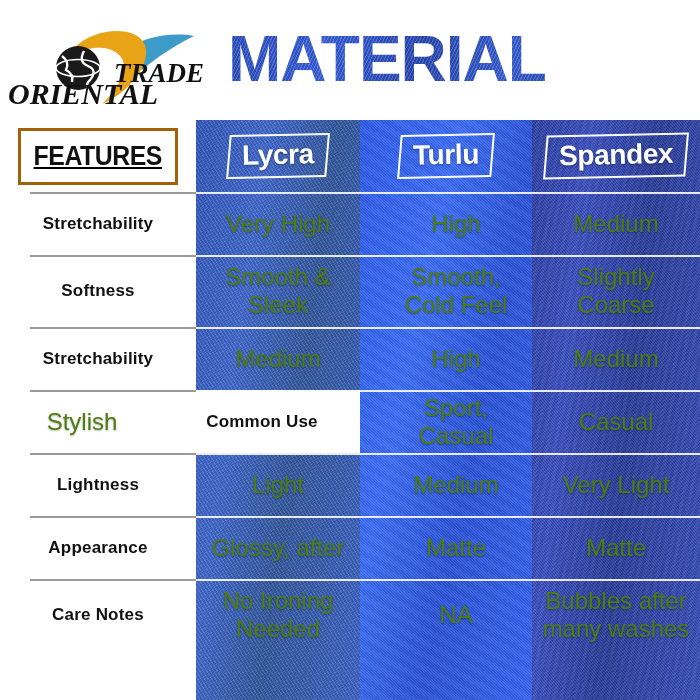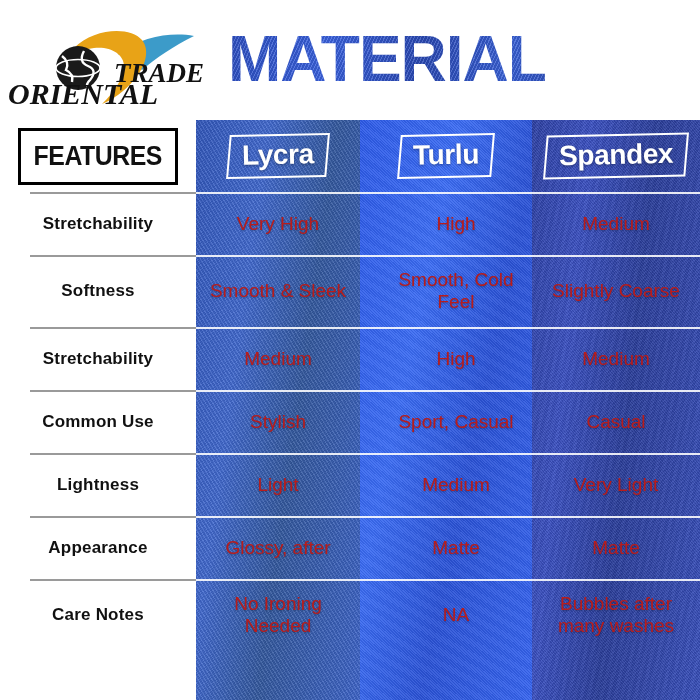--- a/index.html
+++ b/index.html
@@ -152,22 +152,22 @@
     width: 196px;
     background: #ffffff;
     color: #111111;
     font-weight: bold;
     font-size: 17px;
     font-family: "Liberation Sans", sans-serif;
     letter-spacing: 0.2px;
   }
 
   .cell.val {
-    color: #b91c1c;
-    font-size: 19px;
+    color: #4d7c0f;
+    font-size: 24px;
     font-weight: normal;
     text-shadow: 0 1px 2px rgba(0,0,0,0.30);
     line-height: 1.15;
   }
   .cell.val.lycra   { width: 164px; }
   .cell.val.turlu   { width: 172px; padding-left: 24px; }
   .cell.val.spandex { width: 168px; }
 
   
   #header-row {
@@ -177,25 +177,26 @@
   #features-cell {
     width: 196px;
     background: #ffffff;
     display: flex;
     align-items: center;
     justify-content: center;
   }
   #features-box {
     width: 160px;
     height: 57px;
-    border: 3px solid #000000;
+    border: 3px solid #a16207;
     background: #ffffff;
     display: flex;
     align-items: center;
     justify-content: center;
+    text-decoration: underline;
   }
   #features-label {
     font-family: "Liberation Sans Narrow", "Liberation Sans", sans-serif;
     font-weight: bold;
     font-size: 27px;
     color: #111111;
     letter-spacing: -0.5px;
     transform: scaleX(0.92);
   }
 
@@ -331,22 +332,22 @@
         <div class="row-sep-white"></div>
         <div class="cell feature">Stretchability</div>
         <div class="cell val lycra">Medium</div>
         <div class="cell val turlu">High</div>
         <div class="cell val spandex">Medium</div>
       </div>
 
       <div class="row body-row">
         <div class="row-sep"></div>
         <div class="row-sep-white"></div>
+        <div class="cell val lycra">Stylish</div>
         <div class="cell feature">Common Use</div>
-        <div class="cell val lycra">Stylish</div>
         <div class="cell val turlu">Sport, Casual</div>
         <div class="cell val spandex">Casual</div>
       </div>
 
       <div class="row body-row">
         <div class="row-sep"></div>
         <div class="row-sep-white"></div>
         <div class="cell feature">Lightness</div>
         <div class="cell val lycra">Light</div>
         <div class="cell val turlu">Medium</div>

